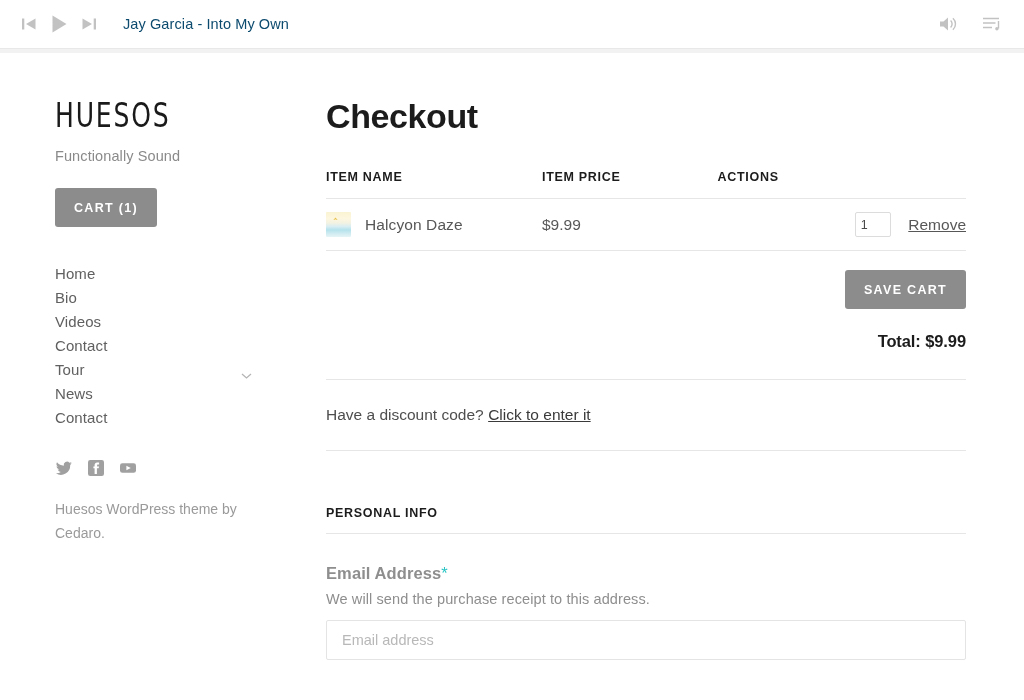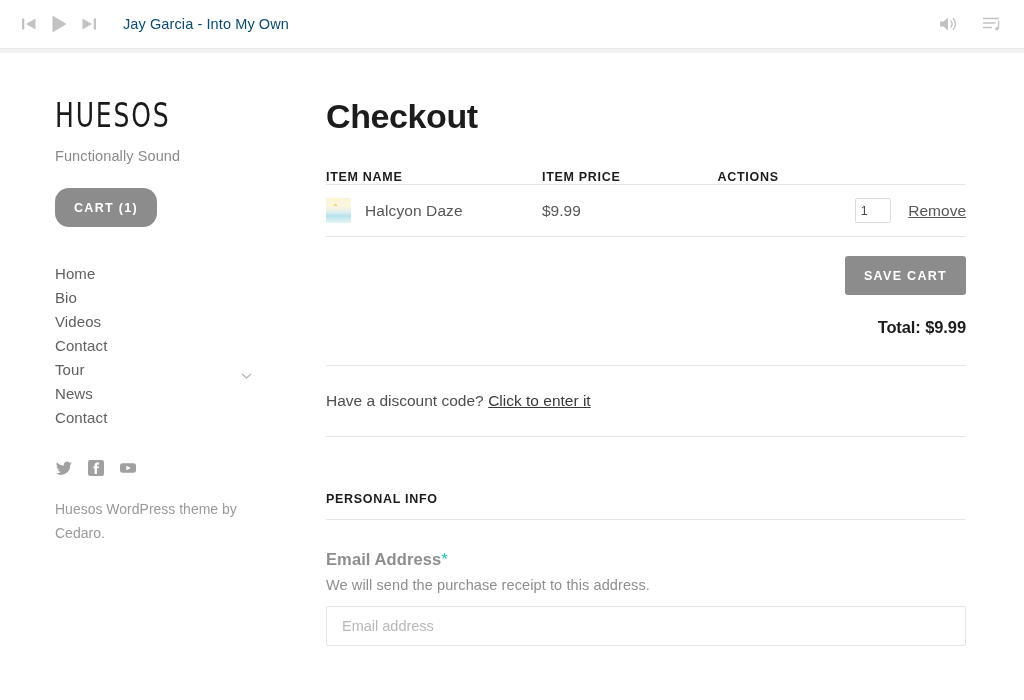--- a/index.html
+++ b/index.html
@@ -73,21 +73,21 @@
   }
   .cart-button {
     display: inline-block;
     margin-top: 24px;
     padding: 13px 19px 12px 19px;
     background: #8c8c8c;
     color: #ffffff;
     font-size: 12.5px;
     font-weight: bold;
     letter-spacing: 1.3px;
-    border: none; border-radius: 14px;
+    border: none; border-radius: 3px;
     cursor: pointer;
     font-family: "Liberation Sans", sans-serif;
   }
   .nav { margin-top: 34px; }
   .nav-item {
     position: relative;
     display: flex; align-items: center;
     height: 24px;
     margin-bottom: 0px;
     padding-right: 10px;
@@ -129,20 +129,21 @@
     line-height: 1.1;
   }
 
   .cart-table { width: 100%; margin-top: 35px; border-collapse: collapse; }
   .cart-table th {
     text-align: left;
     font-size: 12.5px;
     font-weight: bold;
     letter-spacing: 0.7px;
     color: #1c1c1c;
+    padding-bottom: 14px;
     border-bottom: 1px solid #e6e6e6;
   }
   .th-actions { text-align: right; }
   .cart-table td {
     padding: 13px 0 13px 0;
     border-bottom: 1px solid #e6e6e6;
     vertical-align: middle;
   }
   .item-cell { display: flex; align-items: center; gap: 14px; }
   .item-thumb {

